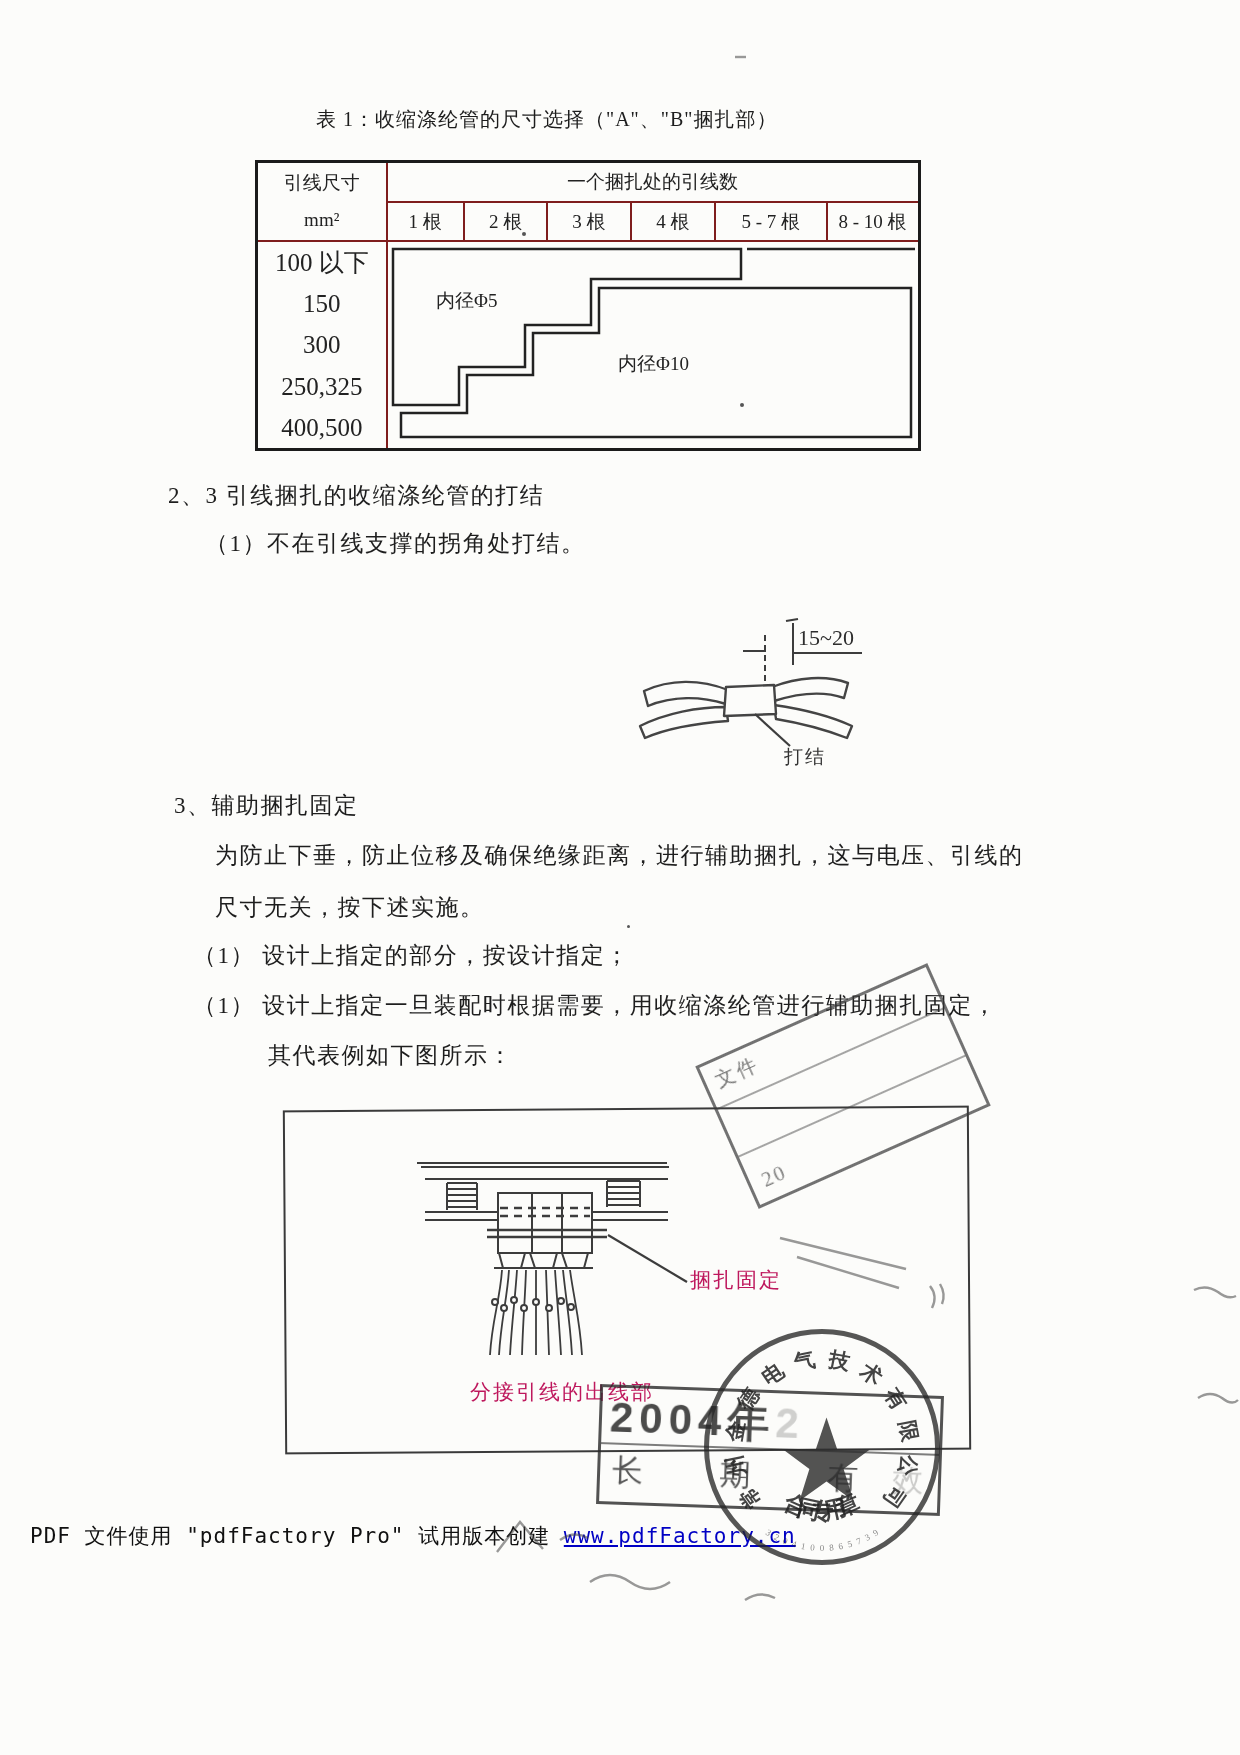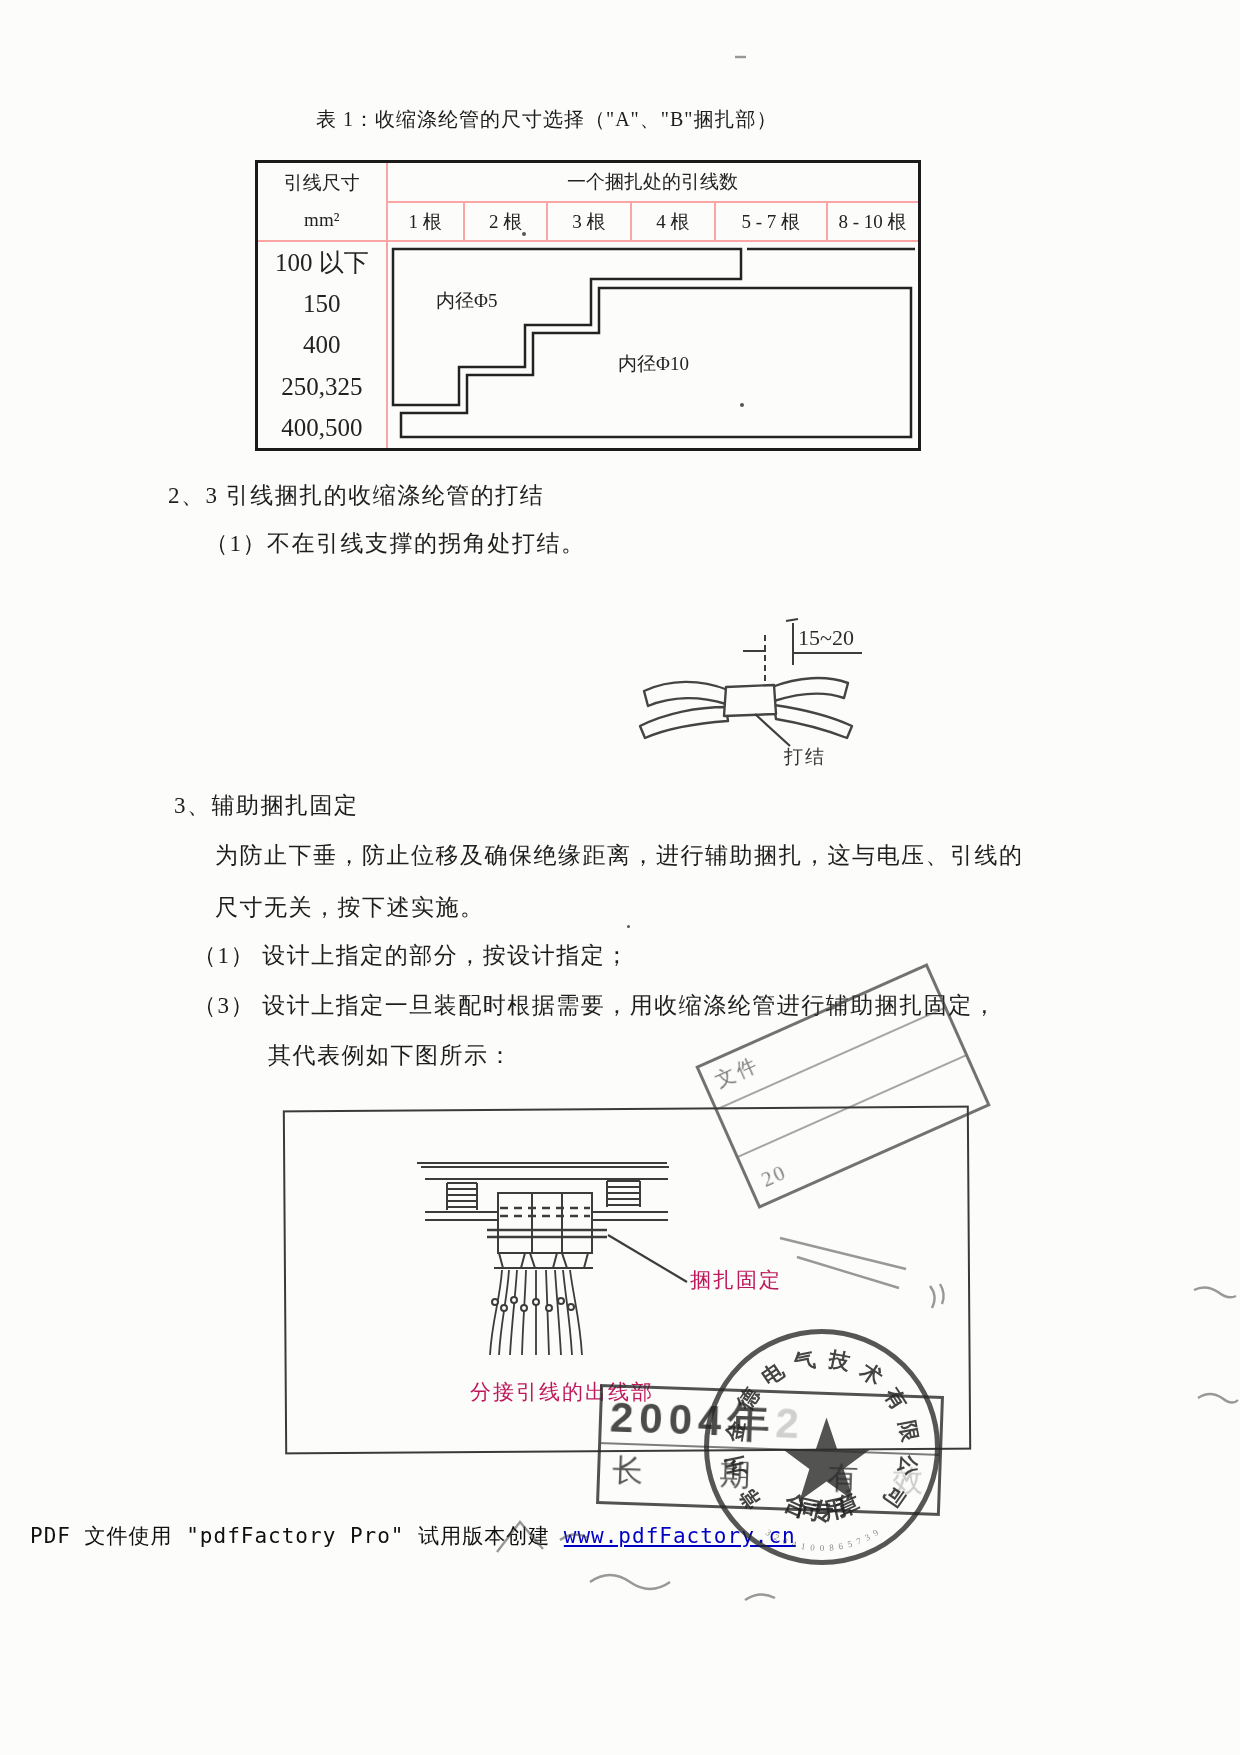--- a/index.html
+++ b/index.html
@@ -7,21 +7,21 @@
   .page{
     position:relative;width:1240px;height:1755px;margin:0 auto;
     background:#fcfcfa;overflow:hidden;
     font-family:"Liberation Serif","DejaVu Serif",serif;color:#222;
   }
   .abs{position:absolute;}
   
   .tbl-title{left:316px;top:106px;font-size:20px;color:#1d1d1d;letter-spacing:1px;filter:blur(.2px);}
   table.dim{position:absolute;left:255px;top:160px;border-collapse:collapse;table-layout:fixed;
     border:3px solid #1b1b1b;filter:blur(.2px);}
-  table.dim td{border:2px solid #fca5a5;padding:0;text-align:center;vertical-align:middle;
+  table.dim td{border:2px solid #7f1d1d;padding:0;text-align:center;vertical-align:middle;
     font-size:19px;color:#222;}
   td.hdr-left{line-height:1.9;}
   td.hdr-main{height:38px;}
   td.hdr-count{height:37px;}
   td.body-left{vertical-align:top;}
   .rowlab{height:41.2px;line-height:41.2px;font-size:25px;}
   td.body-zone{padding:0;}
   .zone-svg{display:block;}
   
   .tline{font-size:23px;color:#1e1e1e;letter-spacing:1.5px;white-space:nowrap;filter:blur(.2px);}
@@ -90,21 +90,21 @@
       <td class="hdr-count">2 根</td>
       <td class="hdr-count">3 根</td>
       <td class="hdr-count">4 根</td>
       <td class="hdr-count">5 - 7 根</td>
       <td class="hdr-count">8 - 10 根</td>
     </tr>
     <tr>
       <td class="body-left">
         <div class="rowlab">100 以下</div>
         <div class="rowlab">150</div>
-        <div class="rowlab">400</div>
+        <div class="rowlab">300</div>
         <div class="rowlab">250,325</div>
         <div class="rowlab">400,500</div>
       </td>
       <td colspan="6" class="body-zone">
         <svg class="zone-svg" width="530" height="206" viewBox="0 0 530 206">
           <polygon points="5,7 353,7 353,37 203,37 203,83 137,83 137,125 71,125 71,163 5,163" fill="none" stroke="#222" stroke-width="2.5"></polygon>
           <line x1="359" y1="7" x2="527" y2="7" stroke="#222" stroke-width="2.5"></line>
           <polygon points="365,46 523,46 523,195 13,195 13,171 79,171 79,133 145,133 145,91 211,91 211,46" fill="none" stroke="#222" stroke-width="2.5"></polygon>
           <text x="48" y="65" font-size="19" fill="#222">内径Φ5</text>
           <text x="230" y="128" font-size="19" fill="#222">内径Φ10</text>
@@ -134,21 +134,21 @@
       <path d="M 126,92 L 174,90 L 176,119 L 124,121 Z"></path>
     </g>
     <line x1="155" y1="119" x2="190" y2="151" stroke="#3d3d3d" stroke-width="2.2"></line>
     <text x="184" y="168" font-size="19" fill="#333" letter-spacing="2">打结</text>
   </svg>
 
   <div class="abs tline" style="left:168px;top:790px;margin-left:6px;">3、辅助捆扎固定</div>
   <div class="abs tline" style="left:215px;top:840px;">为防止下垂，防止位移及确保绝缘距离，进行辅助捆扎，这与电压、引线的</div>
   <div class="abs tline" style="left:215px;top:892px;">尺寸无关，按下述实施。</div>
   <div class="abs tline" style="left:193px;top:940px;">（1）  设计上指定的部分，按设计指定；</div>
-  <div class="abs tline" style="left:193px;top:990px;">（3）  设计上指定一旦装配时根据需要，用收缩涤纶管进行辅助捆扎固定，</div>
+  <div class="abs tline" style="left:193px;top:990px;">（1）  设计上指定一旦装配时根据需要，用收缩涤纶管进行辅助捆扎固定，</div>
   <div class="abs tline" style="left:268px;top:1040px;">其代表例如下图所示：</div>
 
   <div class="abs figbox"></div>
 
   <svg class="abs" style="left:395px;top:1150px;" width="300" height="215" viewBox="0 0 300 215">
     <g stroke="#3c3c3c" stroke-width="2" fill="none">
       <line x1="22" y1="13" x2="272" y2="13"></line>
       <line x1="26" y1="17" x2="274" y2="17"></line>
       <line x1="30" y1="29" x2="273" y2="29"></line>
       <g>

